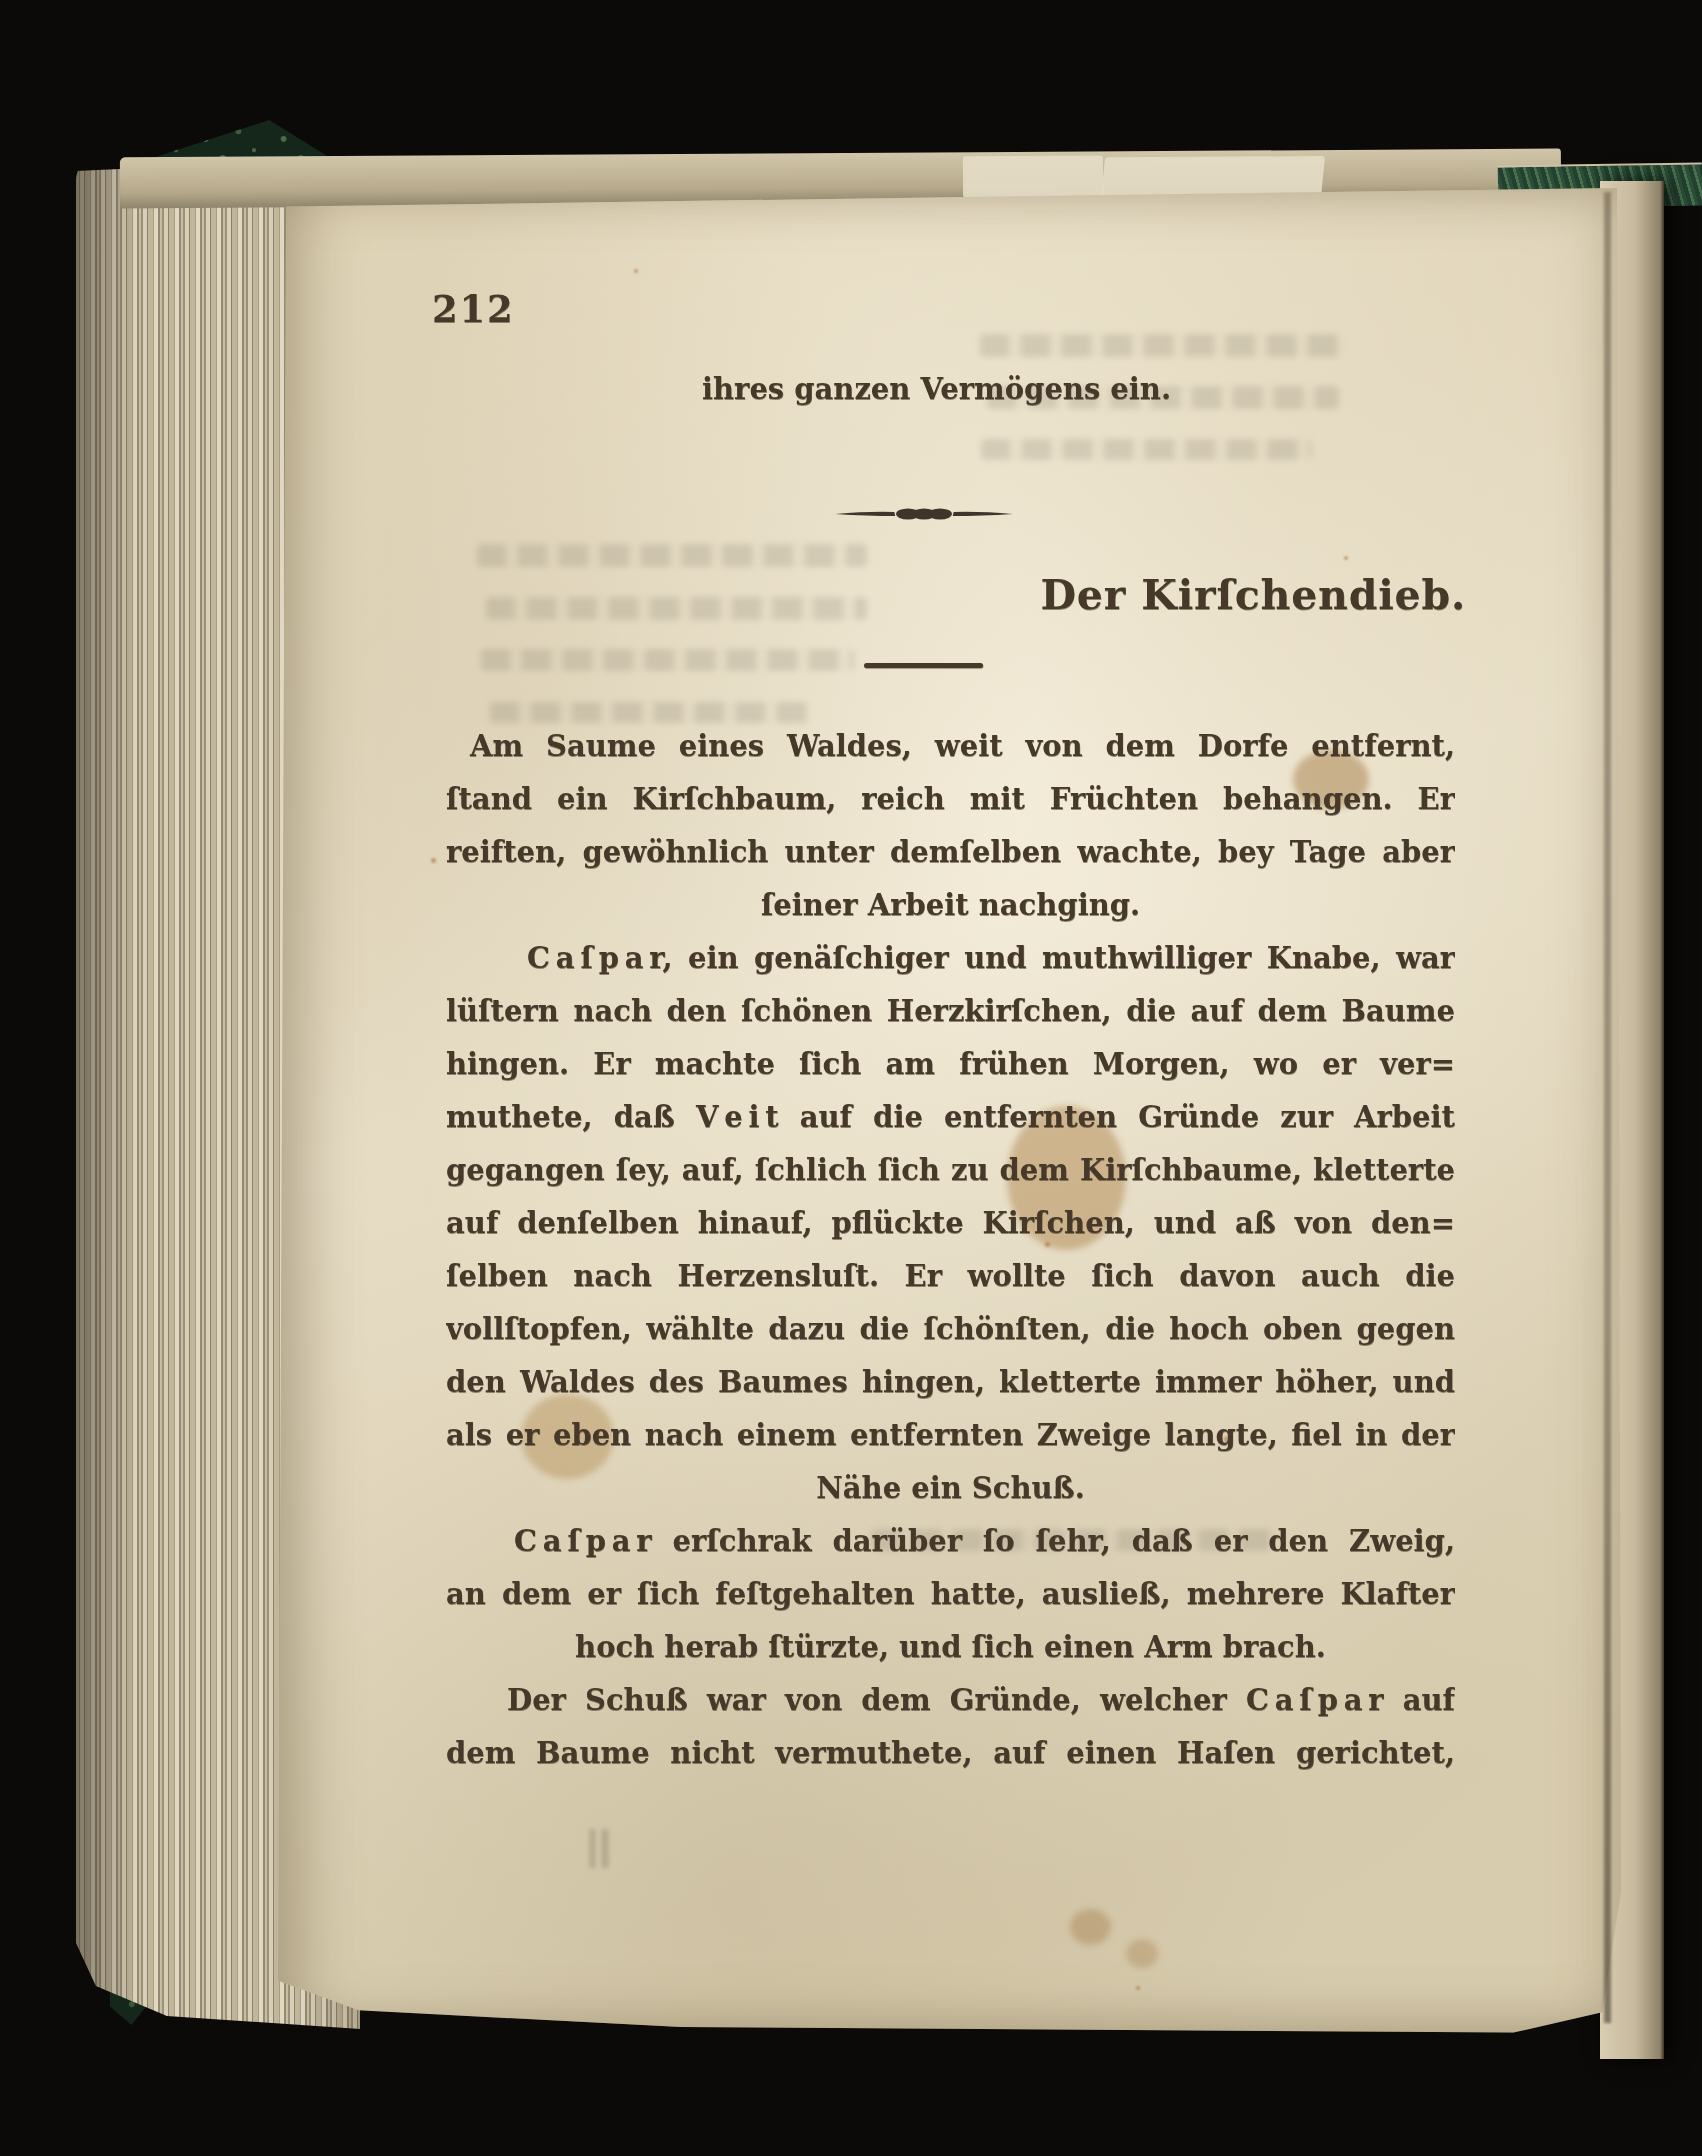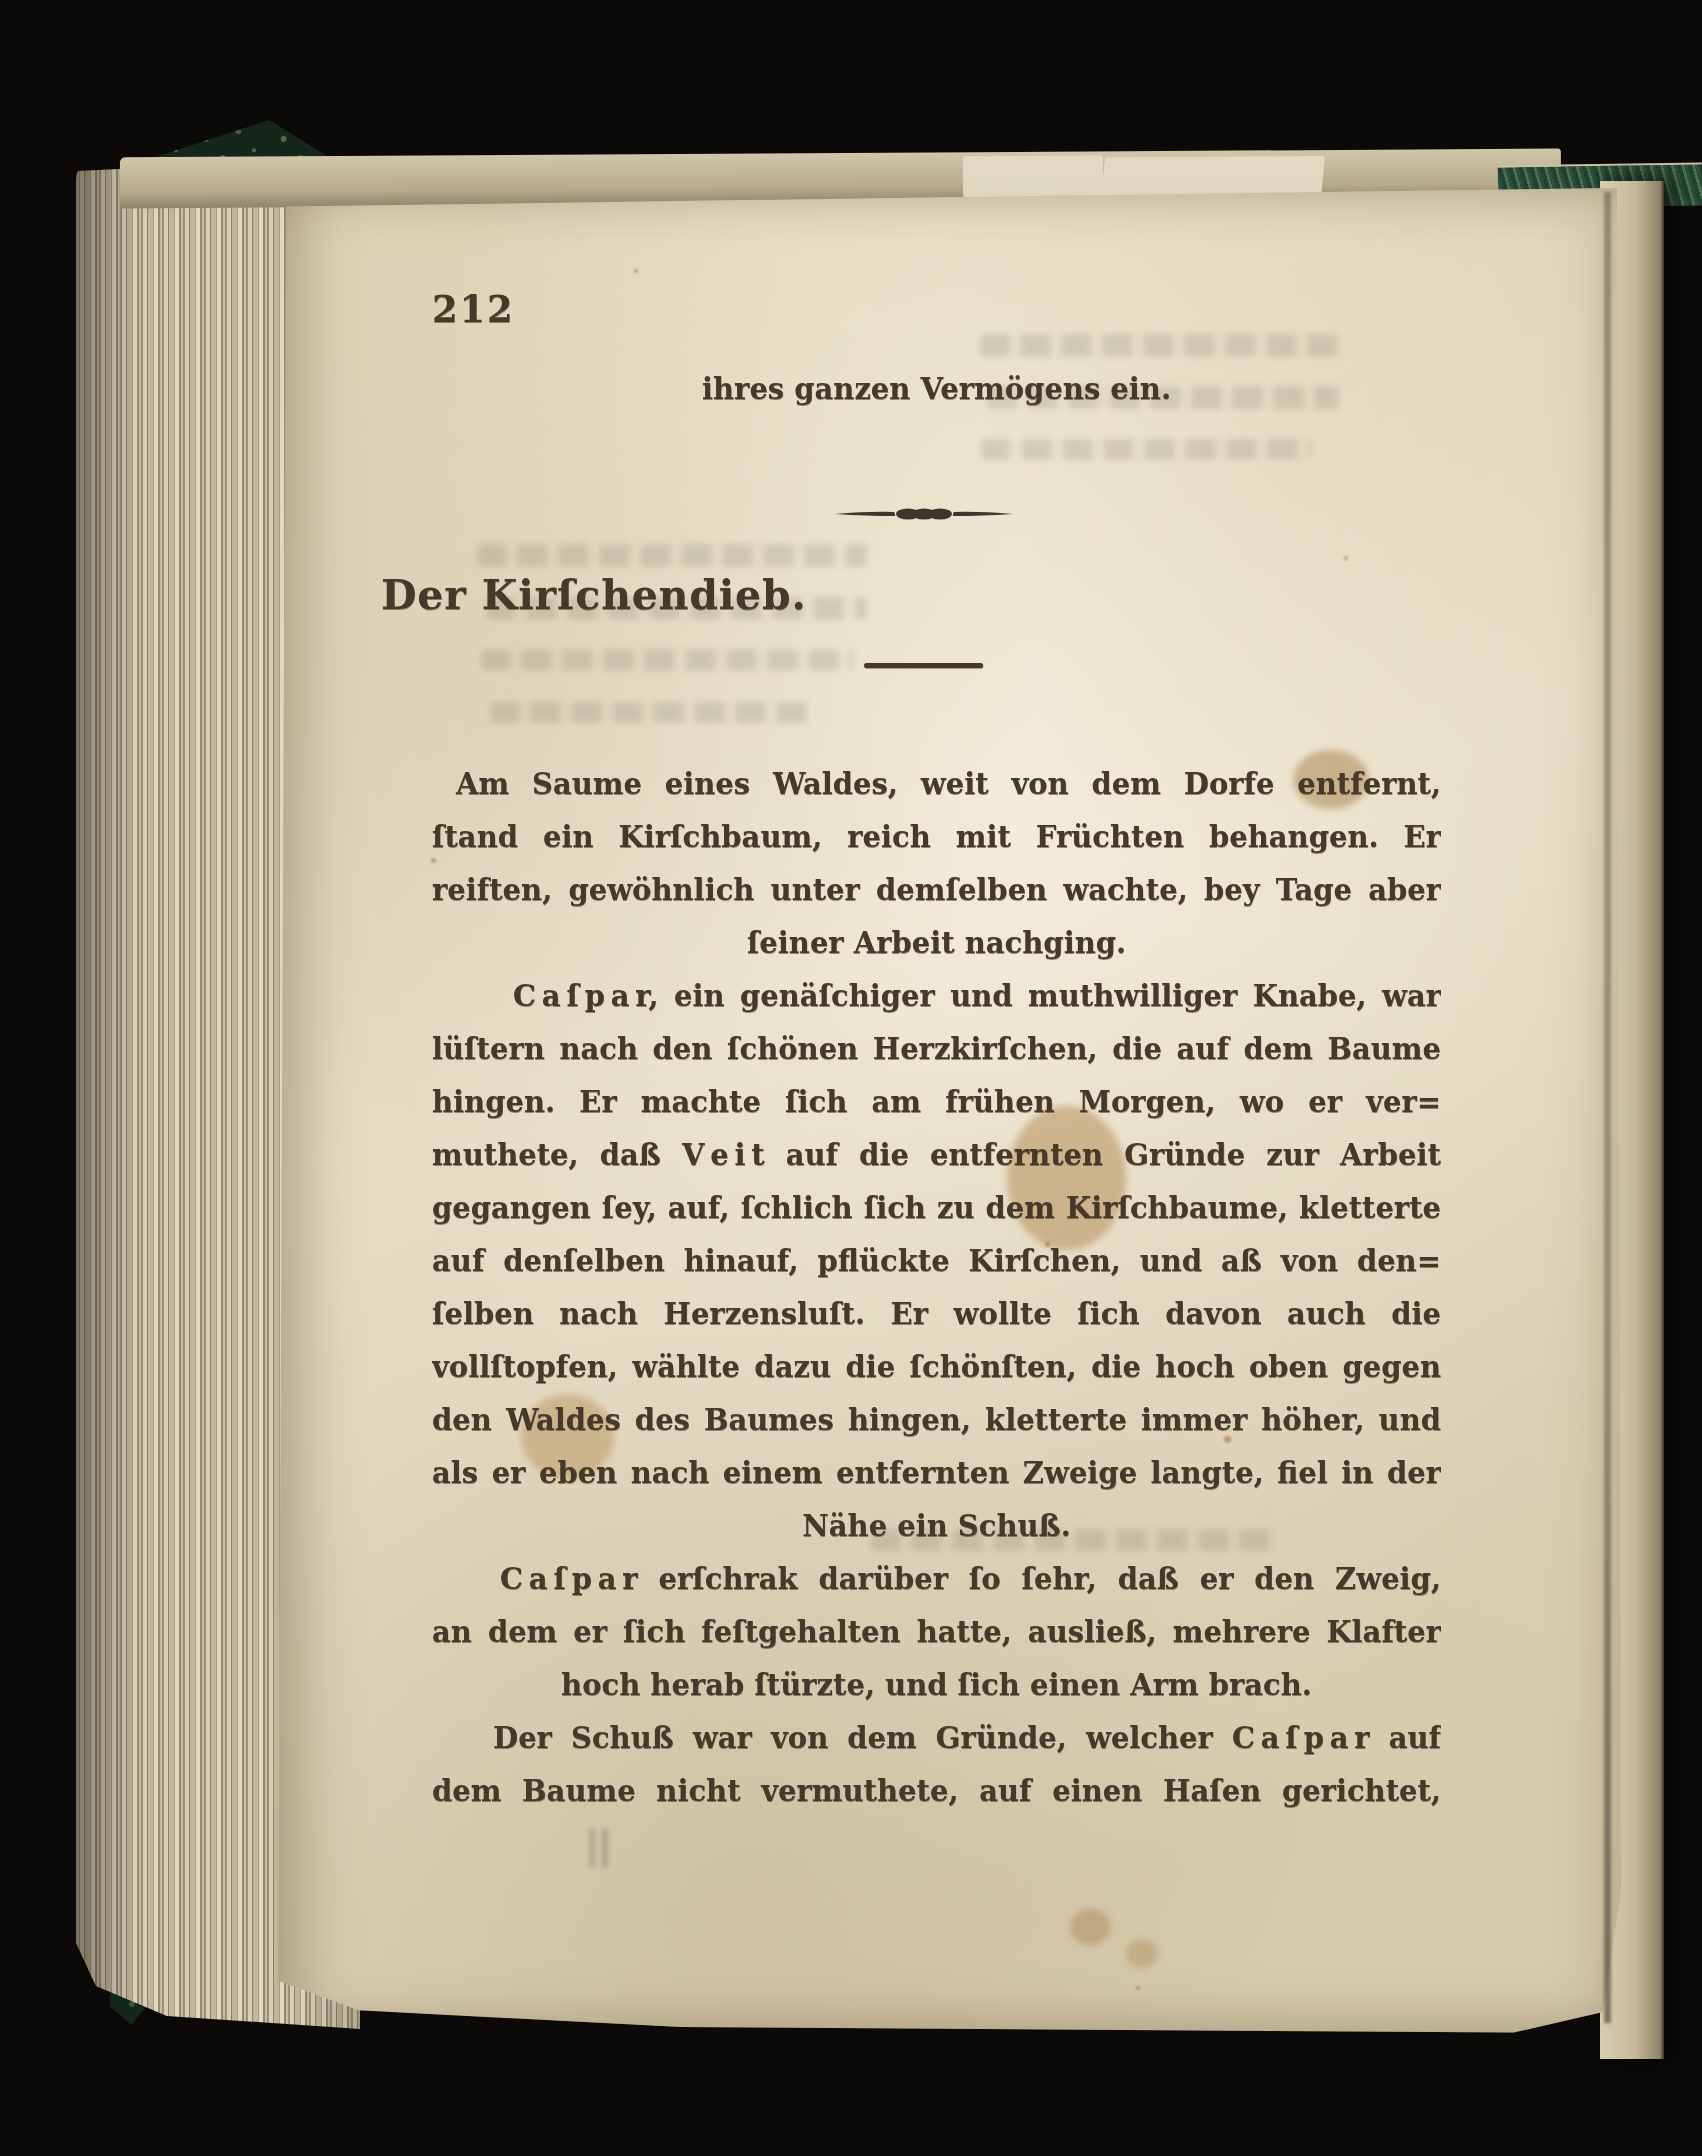--- a/index.html
+++ b/index.html
@@ -75,21 +75,21 @@
       radial-gradient(circle at 62% 68%, rgba(175,160,125,.13), transparent 36%),
       radial-gradient(circle at 34% 92%, rgba(160,145,110,.2), transparent 30%);
   }
   
   .ink{color:#46392a;text-shadow:0.3px 0.6px 0.6px rgba(52,40,24,.5);}
   .page-number{left:154px;top:95px;font-size:37px;font-weight:700;letter-spacing:1.7px;line-height:53px;text-align:center;}
   .textcol{left:154px;width:1009px;}
   .tline{height:53px;line-height:53px;font-size:29px;font-weight:700;text-align:center;overflow:hidden;}
   .tline.j{text-align:justify;}
   .tline.j::after{content:"";display:inline-block;width:100%;height:0;}
-  .story-title{left:103px;top:383px;width:1085px;text-align:left;font-size:41px;font-weight:700;letter-spacing:0.8px;}
+  .story-title{left:103px;top:383px;width:1085px;text-align:right;font-size:41px;font-weight:700;letter-spacing:0.8px;}
   .fleuron{left:557px;top:315px;}
   .title-rule{left:586px;top:475px;width:119px;height:5.1px;background:#46392a;border-radius:2.5px;box-shadow:0.4px 0.8px 0.8px rgba(52,40,24,.5);}
   
   .stain{border-radius:50%;filter:blur(3.4px);}
   .ghost{filter:blur(3.4px);opacity:.55;border-radius:5.1px;
     background:repeating-linear-gradient(90deg,rgba(105,98,82,.33) 0 29px,rgba(105,98,82,.05) 29px 41px);}
   .mark14{left:305px;top:1641px;width:34px;height:39px;filter:blur(2.5px);opacity:.6;
     background:linear-gradient(90deg,transparent 0 6.8px,rgba(100,92,75,.55) 6.8px 12px,transparent 12px 18.6px,rgba(100,92,75,.55) 18.6px 25.4px,transparent 25.4px);}
   .fox{border-radius:50%;background:rgba(165,100,45,.55);filter:blur(0.8px);}
 </style>
@@ -145,21 +145,21 @@
         <ellipse cx="86" cy="13" rx="14" ry="6.5"></ellipse>
         <ellipse cx="105" cy="13" rx="14" ry="6.5"></ellipse>
         <ellipse cx="124" cy="13" rx="14" ry="6.5"></ellipse>
         <path d="M210 13 Q 172 9.5 140 10.5 L 139 15.5 Q 172 15.5 210 13 Z"></path>
       </g>
     </svg>
 
     <div class="abs story-title ink">Der Kirſchendieb.</div>
     <div class="abs title-rule"></div>
 
-    <div class="abs textcol ink" style="top:570px;">
+    <div class="abs textcol ink" style="top:532px;margin-left:14px;">
         <div class="para">
           <div class="tline j" style="text-indent: 24px;">Am Saume eines Waldes, weit von dem Dorfe entfernt,</div>
           <div class="tline j">ſtand ein Kirſchbaum, reich mit Früchten behangen. Er gehörte</div>
           <div class="tline j">reiften, gewöhnlich unter demſelben wachte, bey Tage aber</div>
           <div class="tline">ſeiner Arbeit nachging.</div>
         </div>
         <div class="para">
           <div class="tline j" style="text-indent: 81px;">C a ſ p a r, ein genäſchiger und muthwilliger Knabe, war</div>
           <div class="tline j">lüſtern nach den ſchönen Herzkirſchen, die auf dem Baume</div>
           <div class="tline j">hingen. Er machte ſich am frühen Morgen, wo er ver=</div>

